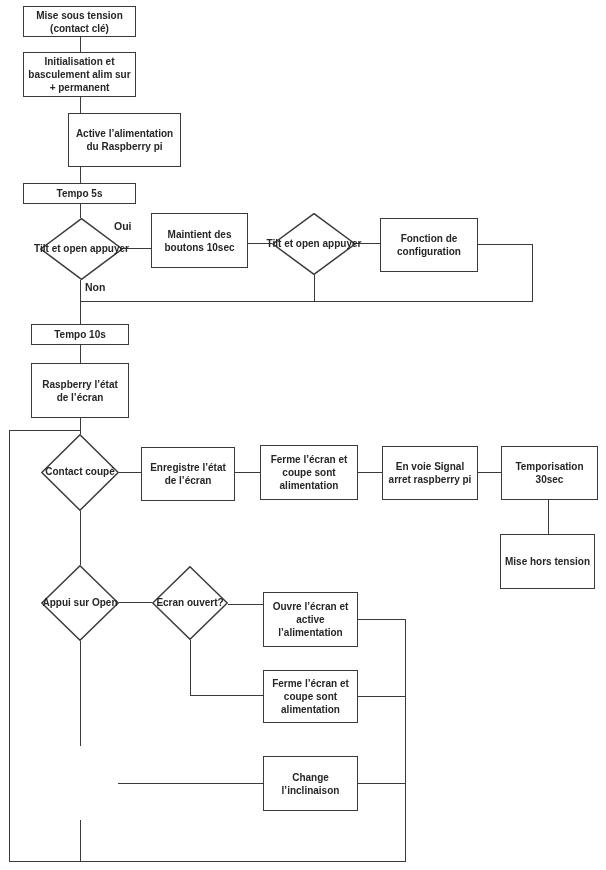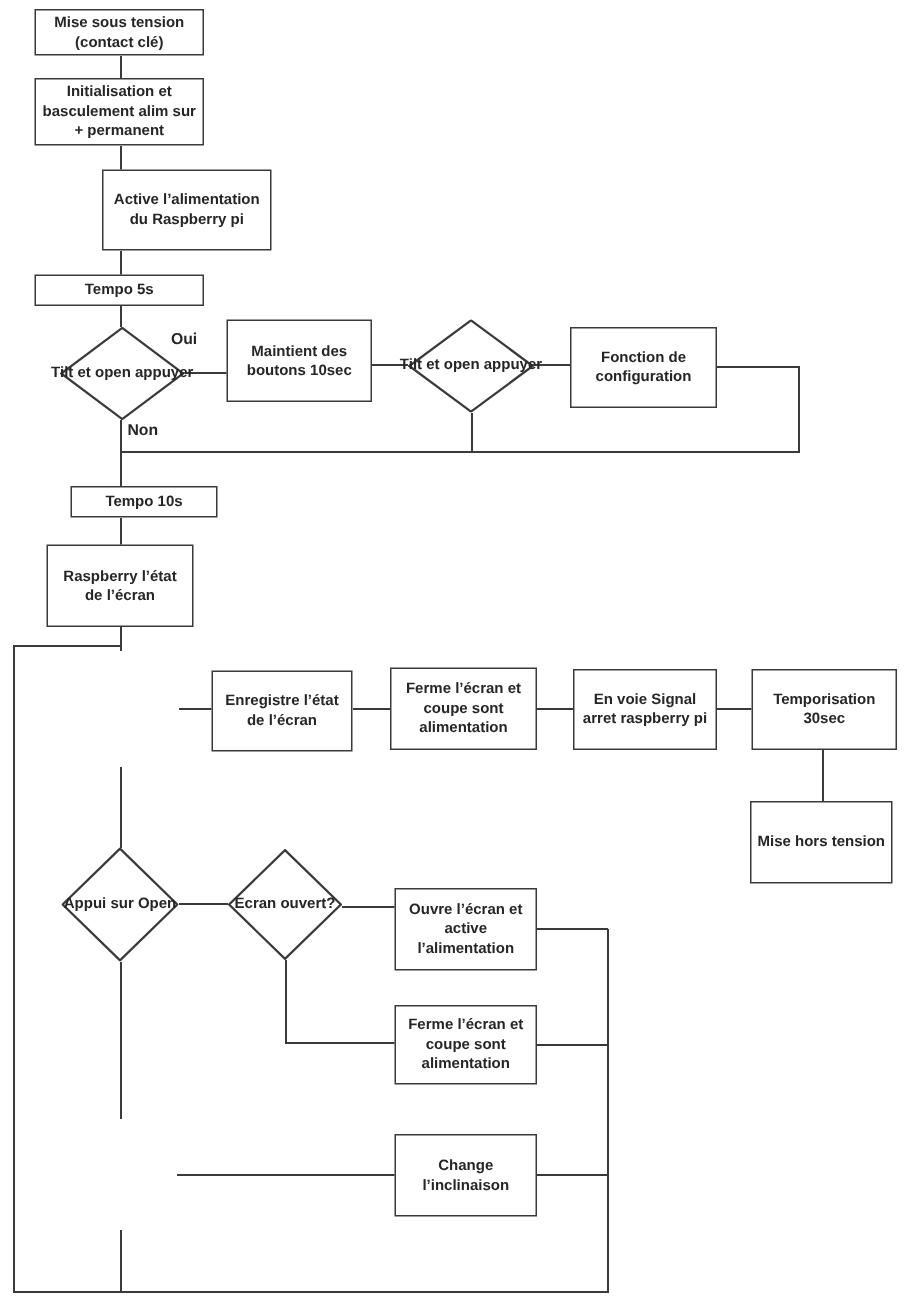--- a/index.html
+++ b/index.html
@@ -28,21 +28,21 @@
     font-size:10px;font-weight:700;line-height:1.25;color:var(--text);
   }
   .elabel{position:absolute;z-index:2;font-size:10.5px;font-weight:700;color:var(--text);}
   
   .b1{left:23px;top:6px;width:113px;height:31px;}
   .b2{left:23px;top:52px;width:113px;height:45px;}
   .b3{left:23px;top:113px;width:113px;height:54px;margin-left:45px;}
   .b4{left:23px;top:183px;width:113px;height:21px;}
   .b5{left:151px;top:213px;width:97px;height:55px;}
   .b6{left:380px;top:218px;width:98px;height:54px;}
-  .b7{left:31px;top:324px;width:98px;height:21px;margin-left:16px;}
+  .b7{left:31px;top:324px;width:98px;height:21px;}
   .b8{left:31px;top:363px;width:98px;height:55px;}
   .b9{left:141px;top:447px;width:94px;height:54px;}
   .b10{left:260px;top:445px;width:98px;height:55px;}
   .b11{left:382px;top:446px;width:96px;height:54px;}
   .b12{left:501px;top:446px;width:97px;height:54px;}
   .b13{left:500px;top:534px;width:95px;height:55px;}
   .b14{left:263px;top:592px;width:95px;height:55px;}
   .b15{left:263px;top:670px;width:95px;height:53px;}
   .b16{left:263px;top:756px;width:95px;height:55px;}
   
@@ -114,20 +114,26 @@
         <polygon points="50,1 99,50 50,99 1,50"></polygon>
       </svg>
     <span class="dlabel">Tilt et open appuyer</span>
   </div>
   <div class="diamond d2">
     <svg class="dshape" viewBox="0 0 100 100" preserveAspectRatio="none">
         <polygon points="50,1 99,50 50,99 1,50"></polygon>
       </svg>
     <span class="dlabel">Tilt et open appuyer</span>
   </div>
+  <div class="diamond d3">
+    <svg class="dshape" viewBox="0 0 100 100" preserveAspectRatio="none">
+        <polygon points="50,1 99,50 50,99 1,50"></polygon>
+      </svg>
+    <span class="dlabel">Contact coupé</span>
+  </div>
   <div class="diamond d4">
     <svg class="dshape" viewBox="0 0 100 100" preserveAspectRatio="none">
         <polygon points="50,1 99,50 50,99 1,50"></polygon>
       </svg>
     <span class="dlabel">Appui sur Open</span>
   </div>
   <div class="diamond d5">
     <svg class="dshape" viewBox="0 0 100 100" preserveAspectRatio="none">
         <polygon points="50,1 99,50 50,99 1,50"></polygon>
       </svg>

